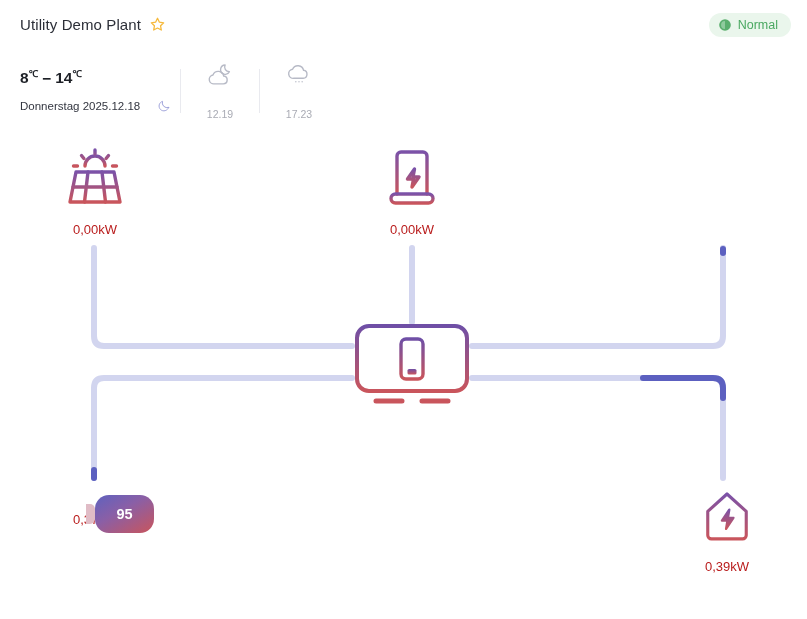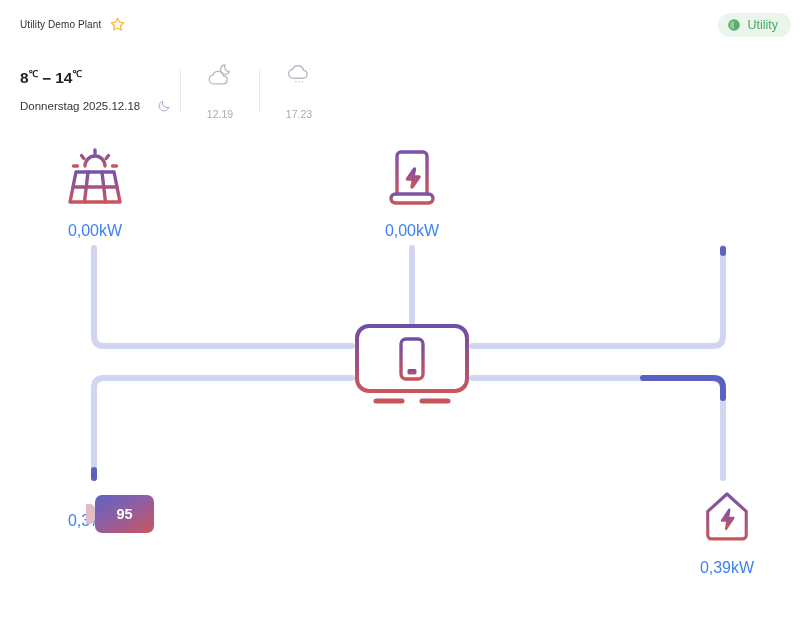--- a/index.html
+++ b/index.html
@@ -10,21 +10,21 @@
     overflow: hidden;
   }
   #app { position: relative; width: 807px; height: 619px; background: #fff; }
 
   
   .header { position: absolute; top: 0; left: 0; width: 807px; height: 46px; }
   .plant-title-wrap {
     position: absolute; left: 20px; top: 16px;
     display: flex; align-items: center; gap: 8px;
   }
-  .plant-title { font-size: 10px; color: #2c2f38; letter-spacing: .1px; }
+  .plant-title { font-size: 15px; color: #2c2f38; letter-spacing: .1px; }
   .star-icon { width: 17px; height: 17px; display: block; }
 
   .status-badge {
     position: absolute; right: 16px; top: 13px;
     display: flex; align-items: center; gap: 6px;
     background: #eaf6ec; color: #4aa861;
     border-radius: 14px; padding: 5px 13px 5px 9px;
     font-size: 12.5px;
   }
   .status-dot-icon { width: 14px; height: 14px; display: block; }
@@ -42,32 +42,32 @@
   .wx-sep { width: 1px; height: 44px; background: #e9eaef; margin-top: 2px; }
   .wx-day { width: 78px; display: flex; flex-direction: column; align-items: center; gap: 20px; padding-top: 2px; }
   .wx-day-icon { width: 30px; height: 26px; display: block; }
   .wx-day-label { font-size: 10.5px; color: #a9abb4; }
 
   
   .diagram { position: absolute; left: 0; top: 130px; width: 807px; height: 489px; }
 
   .node { position: absolute; display: flex; flex-direction: column; align-items: center; }
   .node-icon { display: block; }
-  .node-value { font-size: 16px; color: #3b82f6; margin-top: 8px; white-space: nowrap; }
+  .node-value { font-size: 13px; color: #b91c1c; margin-top: 8px; white-space: nowrap; }
 
   #node-solar     { left: 33px;  top: 14px;  width: 124px; }
   #node-generator { left: 350px; top: 14px;  width: 124px; }
   #node-grid      { left: 665px; top: 14px;  width: 124px; }
   #node-battery   { left: 33px;  top: 365px; width: 124px; }
   #node-home      { left: 665px; top: 355px; width: 124px; }
 
   .battery-shell { position: relative; width: 66px; height: 38px; }
   .battery-body {
     position: absolute; left: 0; top: 0; width: 59px; height: 38px;
-    border-radius: 7px;
+    border-radius: 14px;
     background: linear-gradient(150deg, #5f62bf 0%, #8a5fa6 42%, #c9555c 100%);
     display: flex; align-items: center; justify-content: center;
   }
   .battery-soc { font-size: 14.5px; color: #ffffff; font-weight: bold; }
   .battery-cap {
     position: absolute; right: 0; top: 9px; width: 9px; height: 20px;
     border-radius: 0 5px 5px 0; background: #e0bcc6;
   }
 
   #inverter { position: absolute; left: 352px; top: 192px; width: 120px; height: 90px; }
@@ -92,21 +92,21 @@
       </span>
     </div>
 
     <div class="status-badge">
       <span class="status-dot-icon">
         <svg viewBox="0 0 24 24" width="14" height="14">
           <circle cx="12" cy="12" r="10" fill="#5aae6e"></circle>
           <path d="M12 5.2a6.8 6.8 0 0 0 0 13.6z" fill="#8fcb9e"></path>
         </svg>
       </span>
-      <span>Utility</span>
+      <span>Normal</span>
     </div>
   </div>
 
   <div class="weather">
 
     <div class="wx-now">
       <div class="wx-temp">
         <span>8</span><span class="unit">℃</span><span class="dash">−</span><span>14</span><span class="unit">℃</span>
       </div>
       <div class="wx-date-row">

